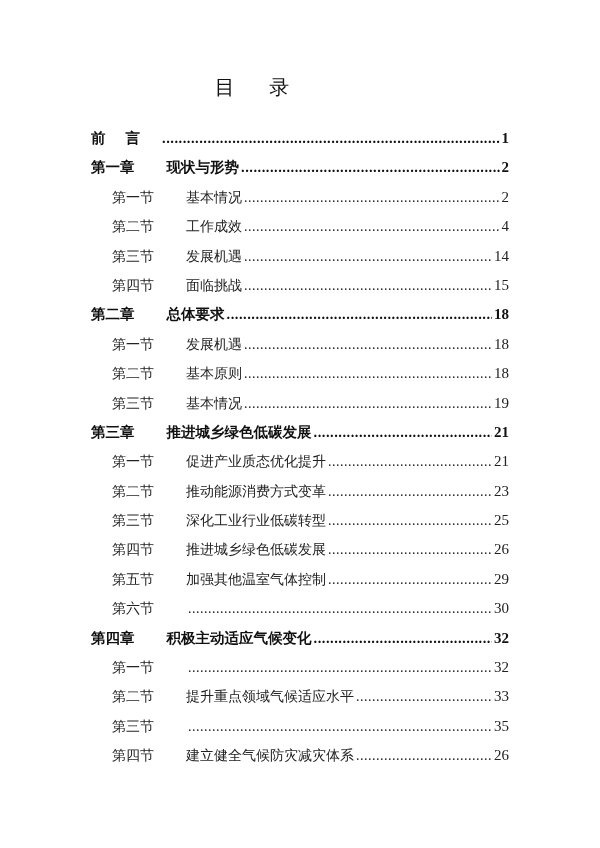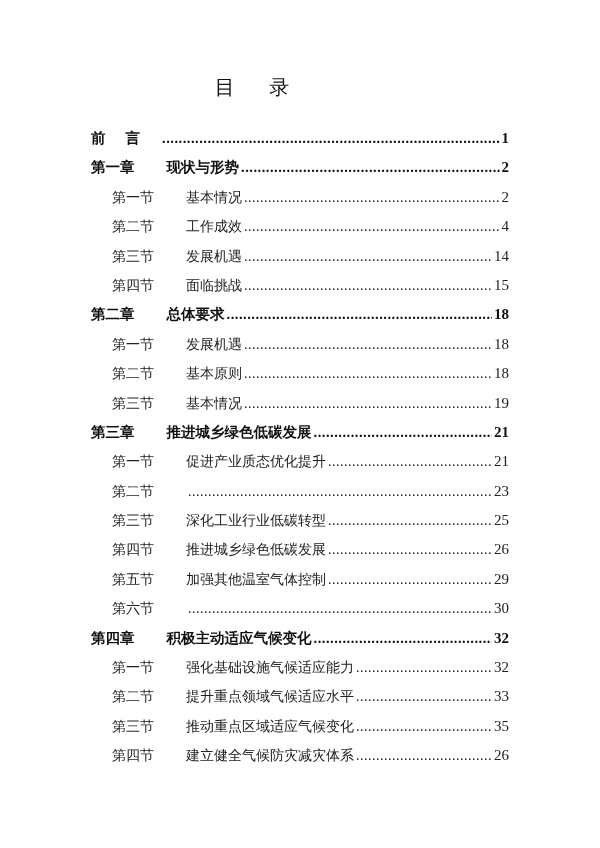--- a/index.html
+++ b/index.html
@@ -121,20 +121,21 @@
     <span class="label">
         <span class="num-label">第一节</span>
         <span>促进产业质态优化提升</span>
       </span>
     <span class="dots"></span>
     <span class="page">21</span>
   </div>
   <div class="row section">
     <span class="label">
         <span class="num-label">第二节</span>
+        <span>推动能源消费方式变革</span>
       </span>
     <span class="dots"></span>
     <span class="page">23</span>
   </div>
   <div class="row section">
     <span class="label">
         <span class="num-label">第三节</span>
         <span>深化工业行业低碳转型</span>
       </span>
     <span class="dots"></span>
@@ -168,37 +169,35 @@
     <span class="label">
         <span class="num-label">第四章</span>
         <span>积极主动适应气候变化</span>
       </span>
     <span class="dots"></span>
     <span class="page">32</span>
   </div>
   <div class="row section">
     <span class="label">
         <span class="num-label">第一节</span>
-        <span>强化基础设施气候适应能力</span>
       </span>
     <span class="dots"></span>
     <span class="page">32</span>
   </div>
   <div class="row section">
     <span class="label">
         <span class="num-label">第二节</span>
         <span>提升重点领域气候适应水平</span>
       </span>
     <span class="dots"></span>
     <span class="page">33</span>
   </div>
   <div class="row section">
     <span class="label">
         <span class="num-label">第三节</span>
-        <span>推动重点区域适应气候变化</span>
       </span>
     <span class="dots"></span>
     <span class="page">35</span>
   </div>
   <div class="row section">
     <span class="label">
         <span class="num-label">第四节</span>
         <span>建立健全气候防灾减灾体系</span>
       </span>
     <span class="dots"></span>

